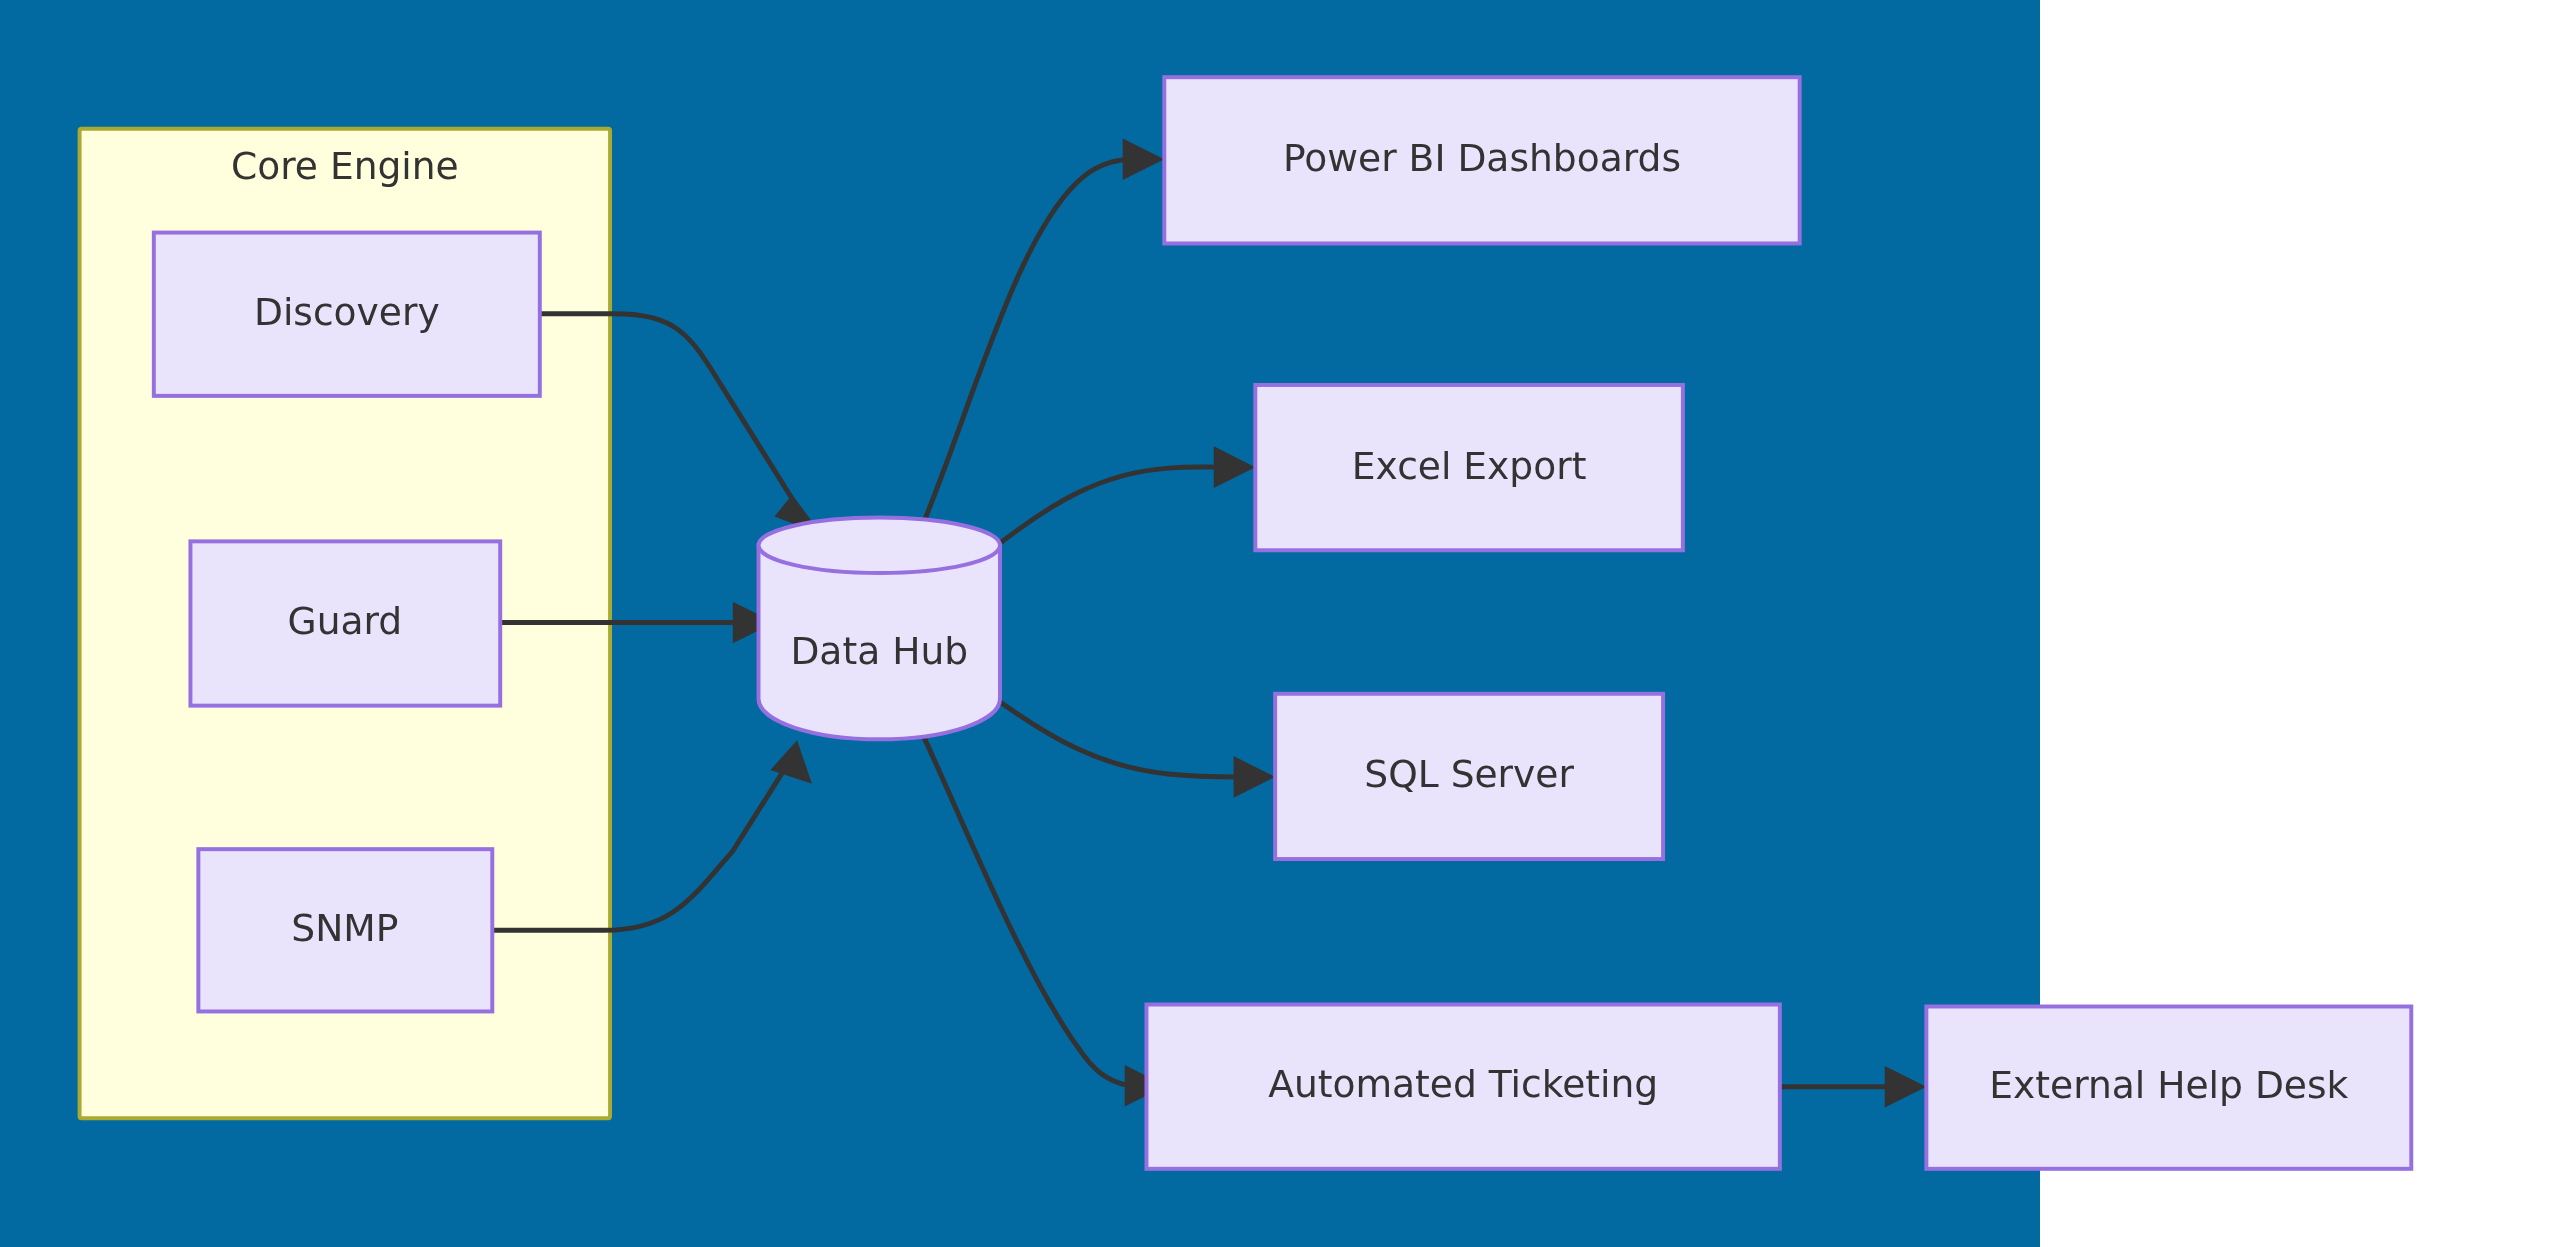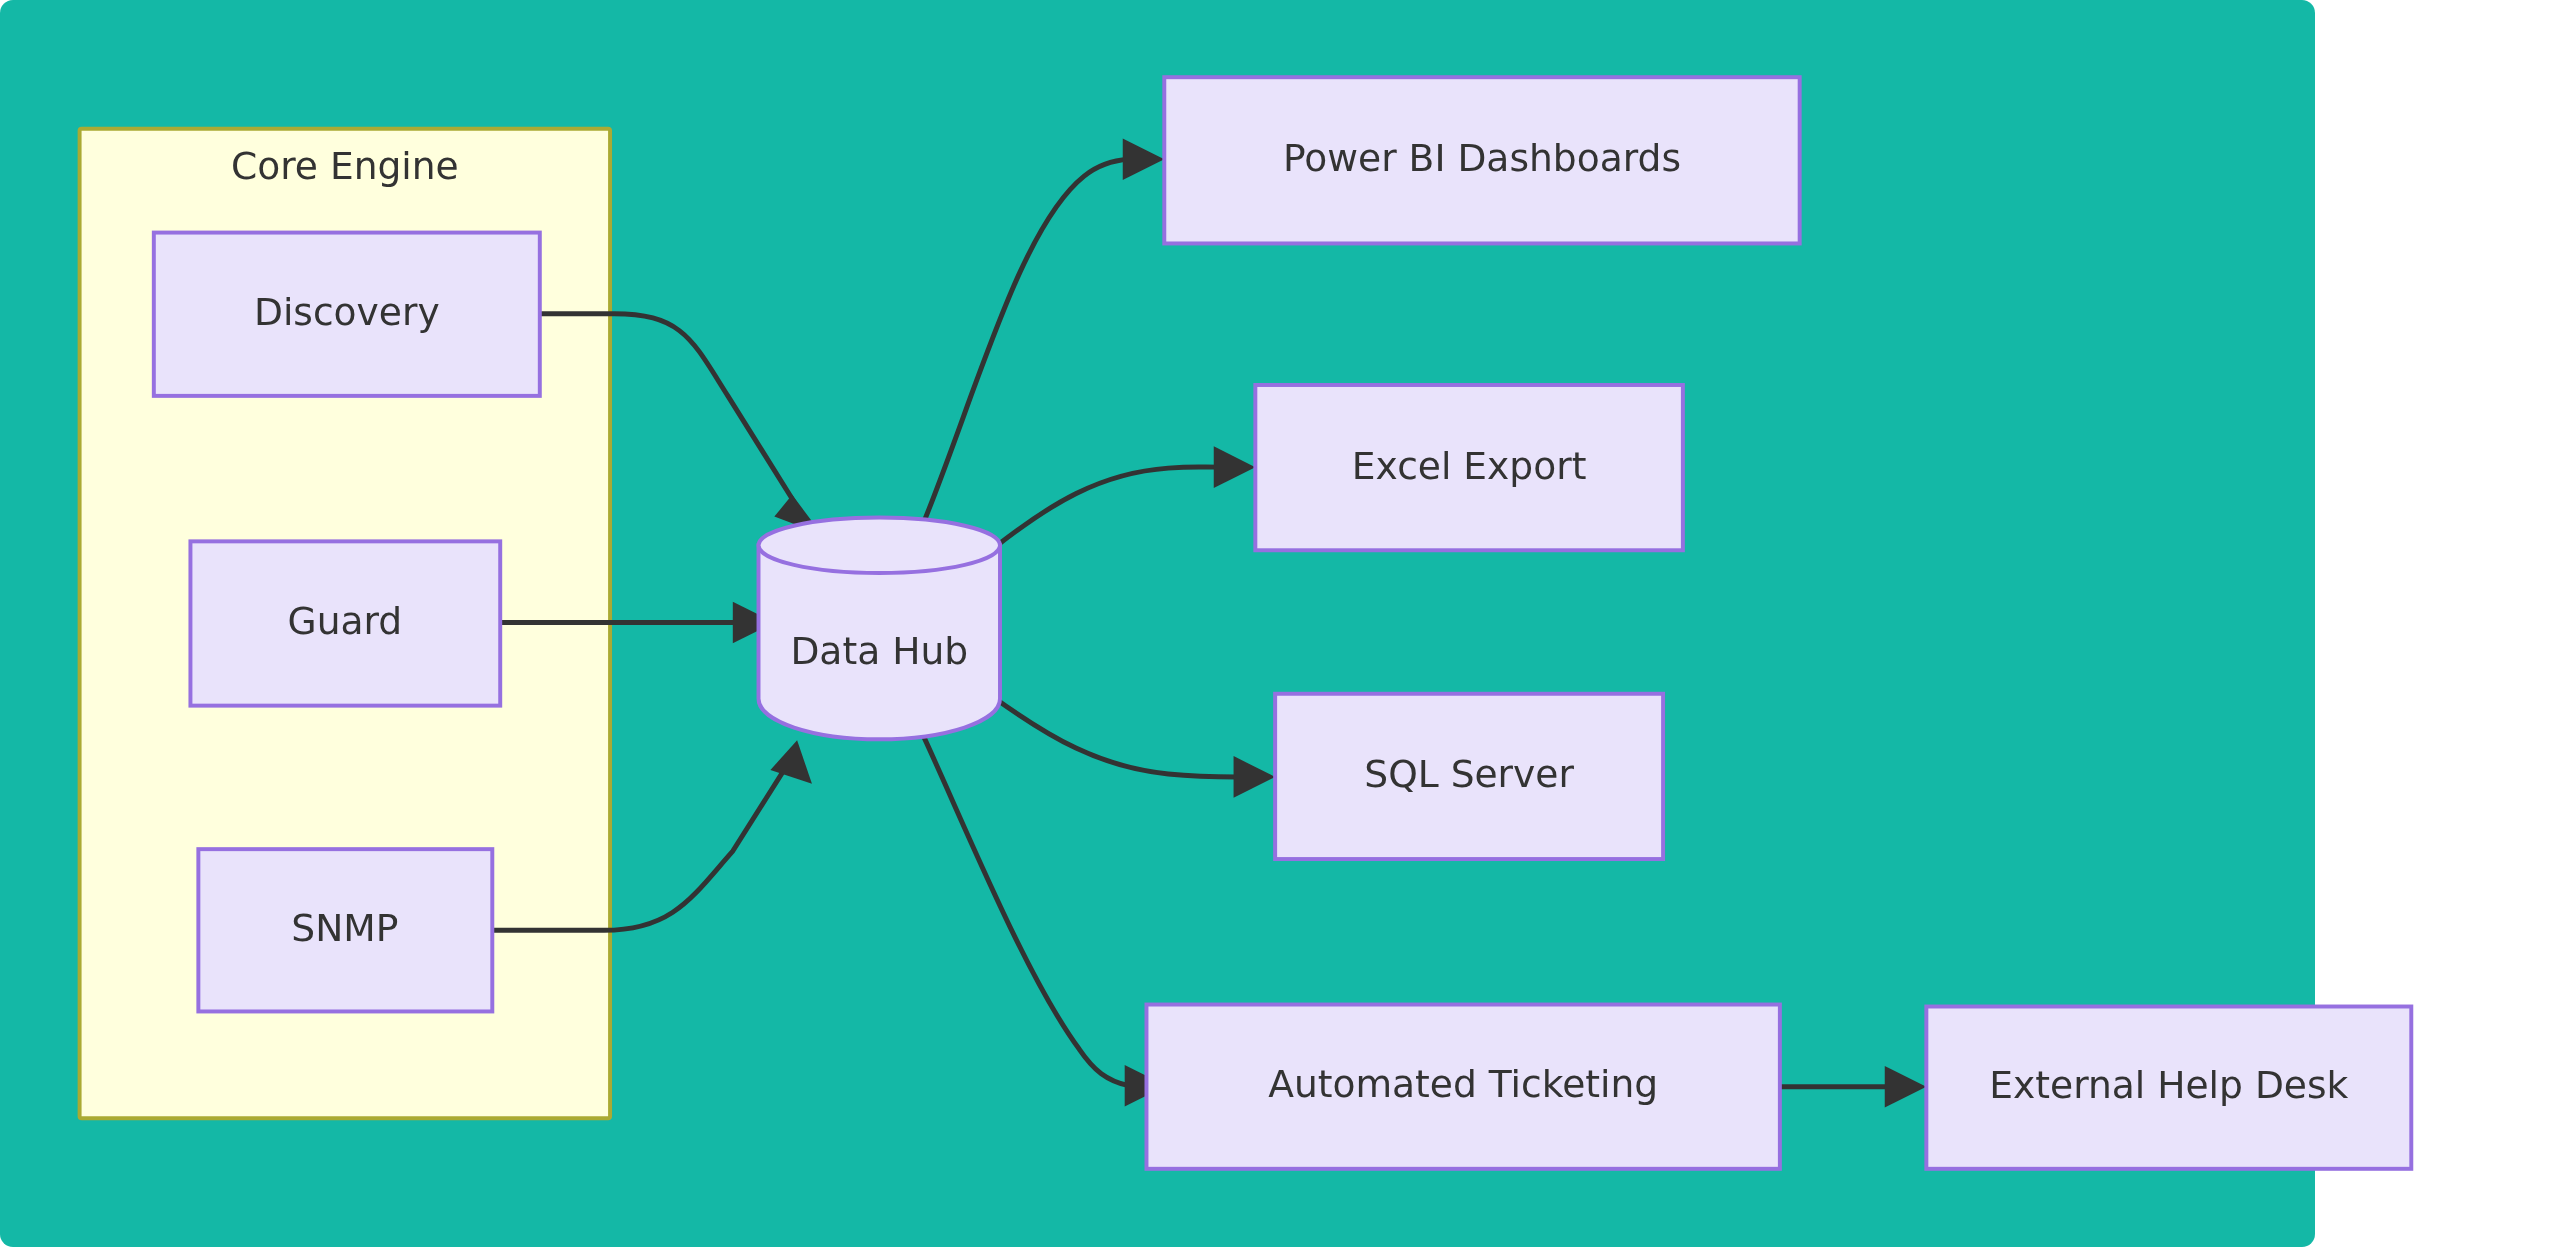--- a/index.html
+++ b/index.html
@@ -10,24 +10,23 @@
   }
   body {
     width: 2576px;
     height: 1247px;
     font-family: "DejaVu Sans", "Liberation Sans", sans-serif;
     overflow: hidden;
     position: relative;
   }
   #diagram-root {
     position: relative;
-    width: 2315px;
+    width: 2040px;
     height: 1247px;
-    background: #14b8a6;
-    border-radius: 13px;
+    background: #0369a1;
   }
   svg.diagram-canvas {
     position: absolute;
     left: 0;
     top: 0;
     width: 2576px;
     height: 1247px;
     display: block;
   }
   .node-label {

